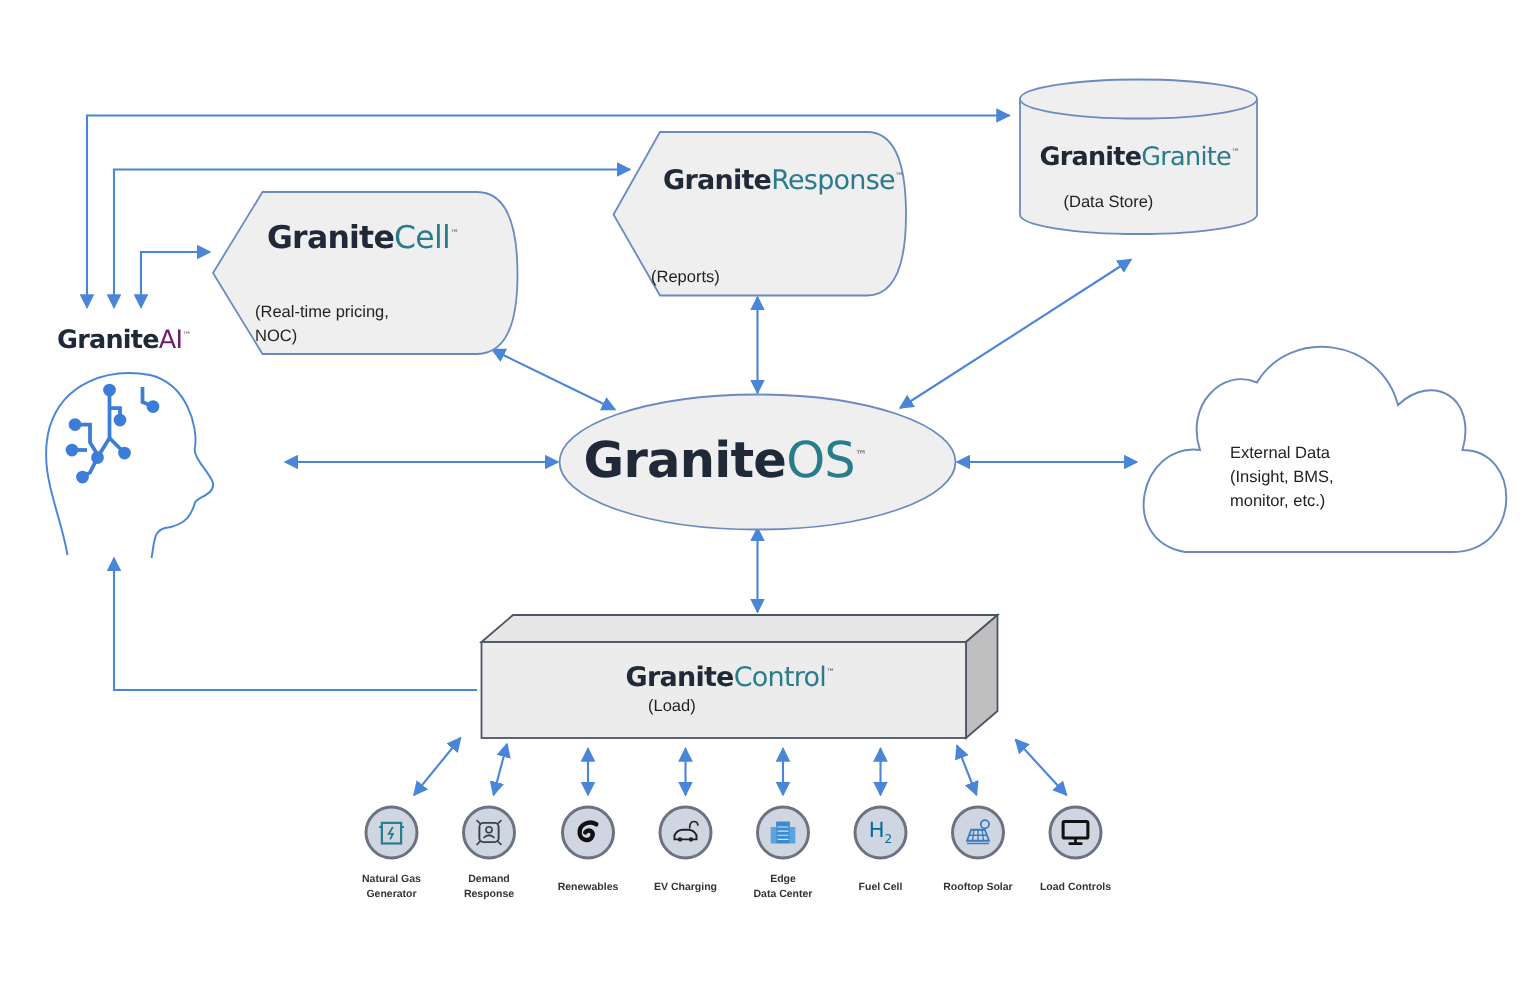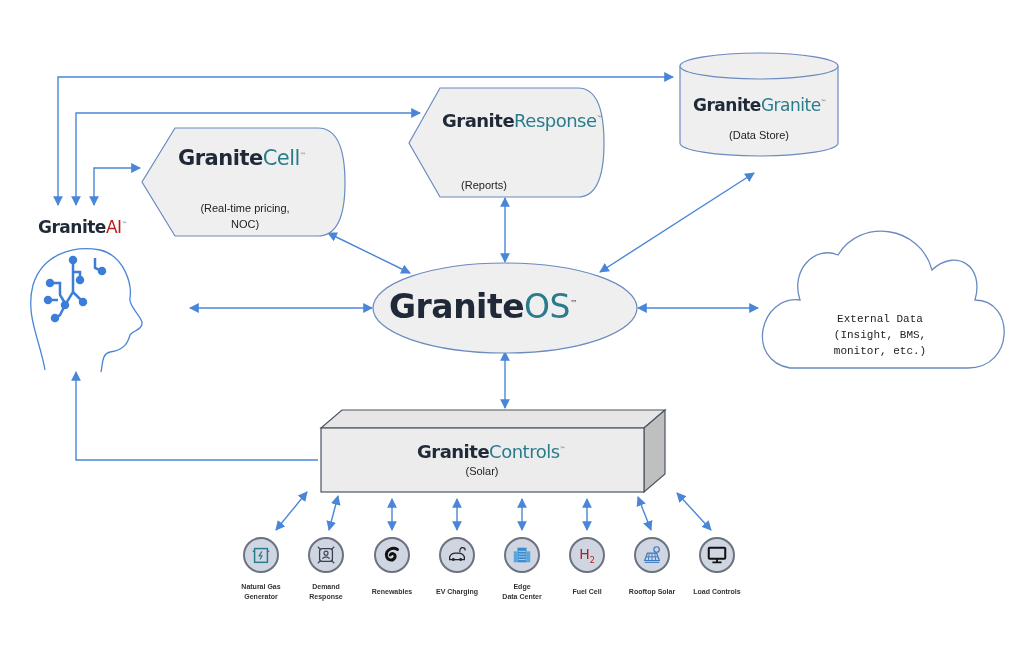--- a/index.html
+++ b/index.html
@@ -2,21 +2,21 @@
 <html><head>
 <meta charset="utf-8">
 <style>
   html, body { margin: 0; padding: 0; background: #ffffff; }
   body { width: 1024px; height: 661px; position: relative; overflow: hidden; font-family: "Liberation Sans", sans-serif; }
   #diagram { position: absolute; left: 0; top: 0; width: 1024px; height: 661px; }
   .brand { position: absolute; white-space: nowrap; font-family: "DejaVu Sans", sans-serif; letter-spacing: -0.5px; }
   .brand .b1 { color: #1f2937; font-weight: bold; }
   .brand .b2 { color: #2a7c8c; font-weight: normal; }
   .brand .tm { color: #555; font-size: 6px; vertical-align: super; }
-  .sub { position: absolute; text-align: center; font-size: 11px; color: #222; font-family: "Liberation Sans", sans-serif; line-height: 16px; }
+  .sub { position: absolute; font-size: 11px; color: #222; font-family: "Liberation Sans", sans-serif; line-height: 16px; }
   .dev-label { position: absolute; width: 90px; text-align: center; font-size: 7px; font-weight: bold; color: #333; font-family: "Liberation Sans", sans-serif; line-height: 10px; }
   .dev-icon { position: absolute; width: 36px; height: 36px; border-radius: 50%; background: #cfd6e2; border: 2px solid #6b7280; box-sizing: border-box; display: flex; align-items: center; justify-content: center; }
   .dev-icon svg { width: 22px; height: 22px; }
 </style>
 </head>
 <body>
 
 <svg id="diagram" viewBox="0 0 1024 661" xmlns="http://www.w3.org/2000/svg">
   <defs>
     <marker id="ah" viewBox="0 0 10 10" refX="9" refY="5" markerWidth="7" markerHeight="7" orient="auto-start-reverse">
@@ -80,21 +80,21 @@
       <circle cx="55" cy="318" r="3"></circle>
       <circle cx="83" cy="302" r="3"></circle>
       <circle cx="102" cy="271" r="3"></circle>
       <circle cx="50" cy="283" r="3"></circle>
       <circle cx="48" cy="300" r="3"></circle>
     </g>
   </g>
 </svg>
 
 <div class="brand" style="left:38px; top:217px; font-size:17px;">
-  <span class="b1">Granite</span><span class="b1" style="font-weight:normal;color:#b91c1c">AI</span><span class="tm">™</span>
+  <span class="b1">Granite</span><span class="b1" style="font-weight:normal;color:#701a75">AI</span><span class="tm">™</span>
 </div>
 
 <div class="brand" style="left:178px; top:146px; font-size:21px;">
   <span class="b1">Granite</span><span class="b2">Cell</span><span class="tm">™</span>
 </div>
 <div class="sub" style="left:170px; top:200px; width:150px;">
   <div>(Real-time pricing,</div>
   <div>NOC)</div>
 </div>
 
@@ -109,31 +109,31 @@
   <span class="b1">Granite</span><span class="b2">Granite</span><span class="tm">™</span>
 </div>
 <div class="sub" style="left:709px; top:127px; width:100px;">
   <div>(Data Store)</div>
 </div>
 
 <div class="brand" style="left:389px; top:287px; font-size:33px;">
   <span class="b1">Granite</span><span class="b2">OS</span><span class="tm" style="font-size:8px">™</span>
 </div>
 
-<div class="sub" style="left:820px; top:311px; width:120px;font-family:Liberation Mono, monospace;">
+<div class="sub" style="left:820px; top:294px; width:120px;">
   <div>External Data</div>
   <div>(Insight, BMS,</div>
   <div>monitor, etc.)</div>
 </div>
 
 <div class="brand" style="left:417px; top:441px; font-size:18px;">
-  <span class="b1">Granite</span><span class="b2">Controls</span><span class="tm">™</span>
+  <span class="b1">Granite</span><span class="b2">Control</span><span class="tm">™</span>
 </div>
 <div class="sub" style="left:432px; top:463px; width:100px;">
-  <div>(Solar)</div>
+  <div>(Load)</div>
 </div>
 
 <div>
   <div class="dev-icon" style="left:243px; top:537px;">
     <svg viewBox="0 0 24 24">
         <rect x="5" y="5" width="14" height="15" fill="none" stroke="#2a7c8c" stroke-width="1.6"></rect>
         <path d="M3,8 L5,8 M19,8 L21,8" stroke="#2a7c8c" stroke-width="1.6"></path>
         <path d="M13,8 L10,13 L13,13 L11,17" fill="none" stroke="#2a7c8c" stroke-width="1.3"></path>
       </svg>
   </div>
@@ -193,21 +193,21 @@
       </svg>
   </div>
   <div class="dev-label" style="left:477px; top:582px;">
       <div>Edge</div>
       <div>Data Center</div>
     </div>
 </div>
 
 <div>
   <div class="dev-icon" style="left:569px; top:537px;">
-    <span style="font-family:'DejaVu Sans',sans-serif; font-size:14px; color:#b91c1c;"><span>H</span><sub style="font-size:8px">2</sub></span>
+    <span style="font-family:'DejaVu Sans',sans-serif; font-size:14px; color:#0369a1;"><span>H</span><sub style="font-size:8px">2</sub></span>
   </div>
   <div class="dev-label" style="left:542px; top:587px;">
       <div>Fuel Cell</div>
     </div>
 </div>
 
 <div>
   <div class="dev-icon" style="left:634px; top:537px;">
     <svg viewBox="0 0 24 24">
         <path d="M4,18 L7,10 L17,10 L20,18 Z" fill="none" stroke="#3a7ac0" stroke-width="1.3"></path>

